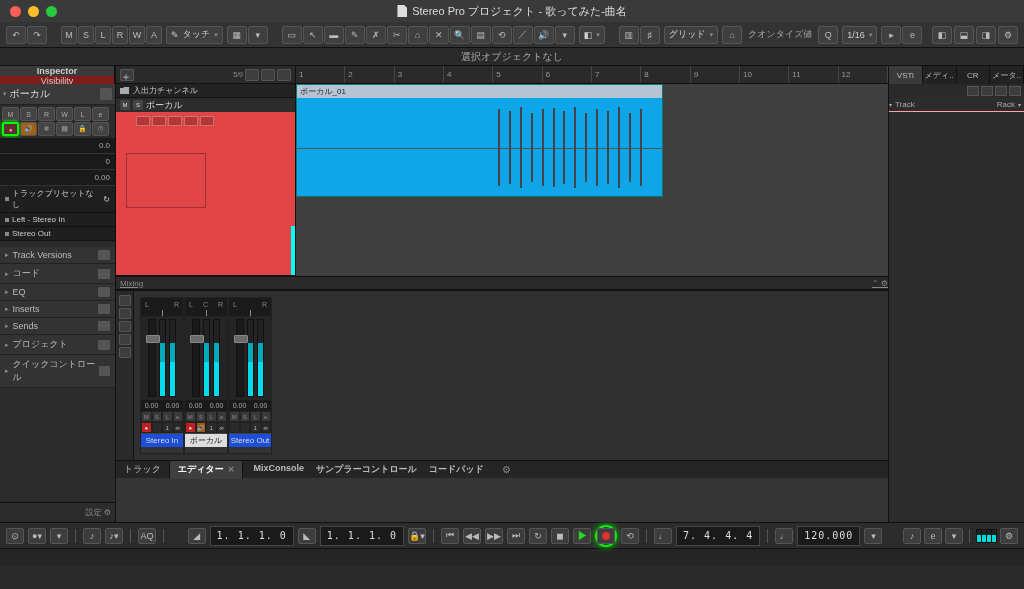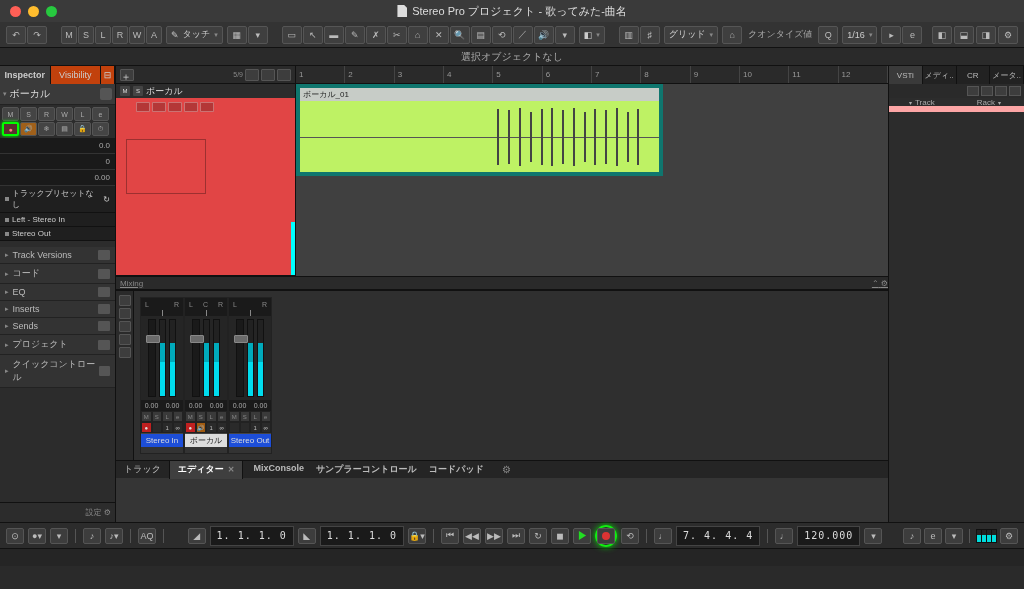--- a/index.html
+++ b/index.html
@@ -26,21 +26,21 @@
 .tb-dropdown { background: #3f3f3f; border: 1px solid #555; border-radius: 2px; height: 18px; display: flex; align-items: center; padding: 0 4px; color: #ccc; font-size: 9px; gap: 4px; cursor: pointer; }
 .tb-dropdown::after { content: "▾"; font-size: 7px; color: #888; }
 .toolbar-right { margin-left: auto; display: flex; gap: 2px; }
 
 
 .infobar { height: 18px; background: #2a2a2a; display: flex; align-items: center; justify-content: center; color: #aaa; font-size: 10px; border-bottom: 1px solid #111; }
 
 
 .main { display: flex; height: 456px; }
 .inspector { width: 116px; background: #2c2c2c; border-right: 1px solid #111; display: flex; flex-direction: column; }
-.insp-tabs { display: flex; height: 18px; background: #c2410c; }
+.insp-tabs { display: flex; height: 18px; background: #7f1d1d; flex-direction: column; }
 .insp-tab { flex: 1; display: flex; align-items: center; justify-content: center; font-size: 9px; color: #ccc; border-right: 1px solid #111; cursor: pointer; }
 .insp-tab.active { background: #3a3a3a; font-weight: bold; }
 .insp-track-header { background: #3a3a3a; padding: 3px; display: flex; align-items: center; gap: 3px; border-bottom: 1px solid #222; }
 .insp-track-header .arrow { font-size: 7px; color: #888; }
 .insp-track-header .name { font-size: 10px; color: #ddd; flex: 1; }
 .insp-track-header .icon { width: 12px; height: 12px; background: #555; border-radius: 2px; }
 .insp-buttons { display: flex; flex-wrap: wrap; padding: 2px; gap: 1px; background: #2c2c2c; }
 .insp-btn { width: 17px; height: 14px; background: #444; border: 1px solid #555; border-radius: 2px; font-size: 7px; display: flex; align-items: center; justify-content: center; color: #aaa; cursor: pointer; }
 .insp-btn.rec { background: #5a3030; color: #ff8080; }
 .insp-btn.orange { background: #a0601a; }
@@ -69,21 +69,21 @@
 .track-row-buttons { position: absolute; top: 18px; left: 20px; display: flex; gap: 2px; }
 .trb { width: 14px; height: 10px; background: rgba(0,0,0,0.2); border: 1px solid rgba(255,255,255,0.3); border-radius: 1px; cursor: pointer; }
 .track-activity { position: absolute; right: 0; top: 14px; bottom: 0; width: 4px; background: linear-gradient(to top, #0ff 0%, #0ff 30%, #0cc 30%, transparent 30%); }
 .track-outline { position: absolute; left: 10px; top: 55px; width: 80px; height: 55px; border: 1px solid rgba(0,0,0,0.3); }
 
 
 .timeline { flex: 1; display: flex; flex-direction: column; background: #3a3a3a; position: relative; }
 .ruler { height: 18px; background: #2a2a2a; display: flex; border-bottom: 1px solid #111; position: relative; }
 .ruler-cell { flex: 1; border-right: 1px solid #444; font-size: 8px; color: #999; padding-left: 3px; display: flex; align-items: center; }
 .event-area { flex: 1; position: relative; background: #404040; }
-.audio-event { position: absolute; top: 0; height: 92px; background: #bef264; border: 4px solid #0f766e; overflow: hidden; }
+.audio-event { position: absolute; top: 0; height: 113px; background: #0ea5e9; border: 1px solid #0f766e; overflow: hidden; }
 .audio-event .clip-name { font-size: 8px; color: #222; padding: 1px 3px; background: rgba(200,200,210,0.9); }
 .waveform { position: absolute; top: 14px; left: 0; right: 0; bottom: 0; }
 .wave-baseline { position: absolute; top: 50%; left: 0; right: 0; height: 1px; background: #555; }
 .wave-spike { position: absolute; width: 2px; background: #444; top: 20%; bottom: 20%; }
 
 .divider-label { height: 14px; background: #2a2a2a; border-top: 1px solid #111; border-bottom: 1px solid #111; font-size: 8px; color: #888; padding-left: 4px; display: flex; align-items: center; text-decoration: underline; }
 .divider-label .spacer { flex: 1; }
 
 
 .lower-zone { height: 170px; background: #2f2f2f; border-top: 1px solid #111; display: flex; }
@@ -118,21 +118,21 @@
 .lt-right .lt-tab2 { font-size: 9px; color: #bbb; font-weight: bold; cursor: pointer; }
 .lt-gear { width: 12px; height: 12px; color: #888; margin-left: 6px; cursor: pointer; display:flex; align-items:center; }
 
 
 .right-panel { width: 136px; background: #2c2c2c; border-left: 1px solid #111; display: flex; flex-direction: column; }
 .rp-tabs { display: flex; height: 18px; background: #222; }
 .rp-tab { flex: 1; font-size: 8px; color: #bbb; display: flex; align-items: center; justify-content: center; border-right: 1px solid #111; cursor: pointer; }
 .rp-tab.active { background: #3a3a3a; font-weight: normal; }
 .rp-toolbar { height: 14px; background: #2a2a2a; display: flex; align-items: center; justify-content: flex-end; padding: 0 3px; gap: 2px; }
 .rp-toolbar .rpt-btn { width: 12px; height: 10px; background: #3d3d3d; border: 1px solid #555; cursor: pointer; }
-.rp-row { height: 14px; display: flex; align-items: center; padding: 0 20px; font-size: 8px; color: #aaa; border-bottom: 6px solid #fca5a5; }
+.rp-row { height: 14px; display: flex; align-items: center; padding: 0 0; font-size: 8px; color: #aaa; border-bottom: 1px solid #fca5a5; }
 .rp-row .triangle { font-size: 6px; margin-right: 3px; }
 
 
 .transport { height: 26px; background: #2c2c2c; border-top: 1px solid #111; display: flex; align-items: center; padding: 0 6px; gap: 4px; }
 .tp-btn { width: 18px; height: 16px; background: #3d3d3d; border: 1px solid #555; border-radius: 2px; display: flex; align-items: center; justify-content: center; color: #bbb; font-size: 9px; cursor: pointer; }
 .tp-sep { width: 1px; height: 14px; background: #555; margin: 0 3px; }
 .tp-display { background: #1a1a1a; border: 1px solid #444; height: 20px; padding: 0 6px; font-size: 10px; color: #ddd; display: flex; align-items: center; font-family: monospace; letter-spacing: 1px; }
 .tp-play { width: 18px; height: 16px; background: #3d3d3d; border: 1px solid #555; border-radius: 2px; display: flex; align-items: center; justify-content: center; cursor: pointer; }
 .tp-play svg { fill: #2d2; }
 .tp-rec-wrap { width: 22px; height: 22px; border: 2px solid #1e1; border-radius: 50%; display: flex; align-items: center; justify-content: center; box-shadow: 0 0 6px #0d0; }
@@ -311,20 +311,24 @@
       <div class="arrange-top">
 
         <div class="track-list">
           <div class="track-list-header">
             <div class="tlh-btn">＋</div>
             <span class="spacer"></span>
             <span style="font-size:7px;color:#888">5/9</span>
             <div class="tlh-btn"></div>
             <div class="tlh-btn"></div>
             <div class="tlh-btn"></div>
+          </div>
+          <div class="track-io">
+            <span class="folder-icon"></span>
+            <span>入出力チャンネル</span>
           </div>
           <div class="track-row">
             <div class="track-row-header">
               <span class="tr-btn">M</span>
               <span class="tr-btn">S</span>
               <span>ボーカル</span>
             </div>
             <div class="track-row-buttons">
               <span class="trb"></span>
               <span class="trb"></span>

